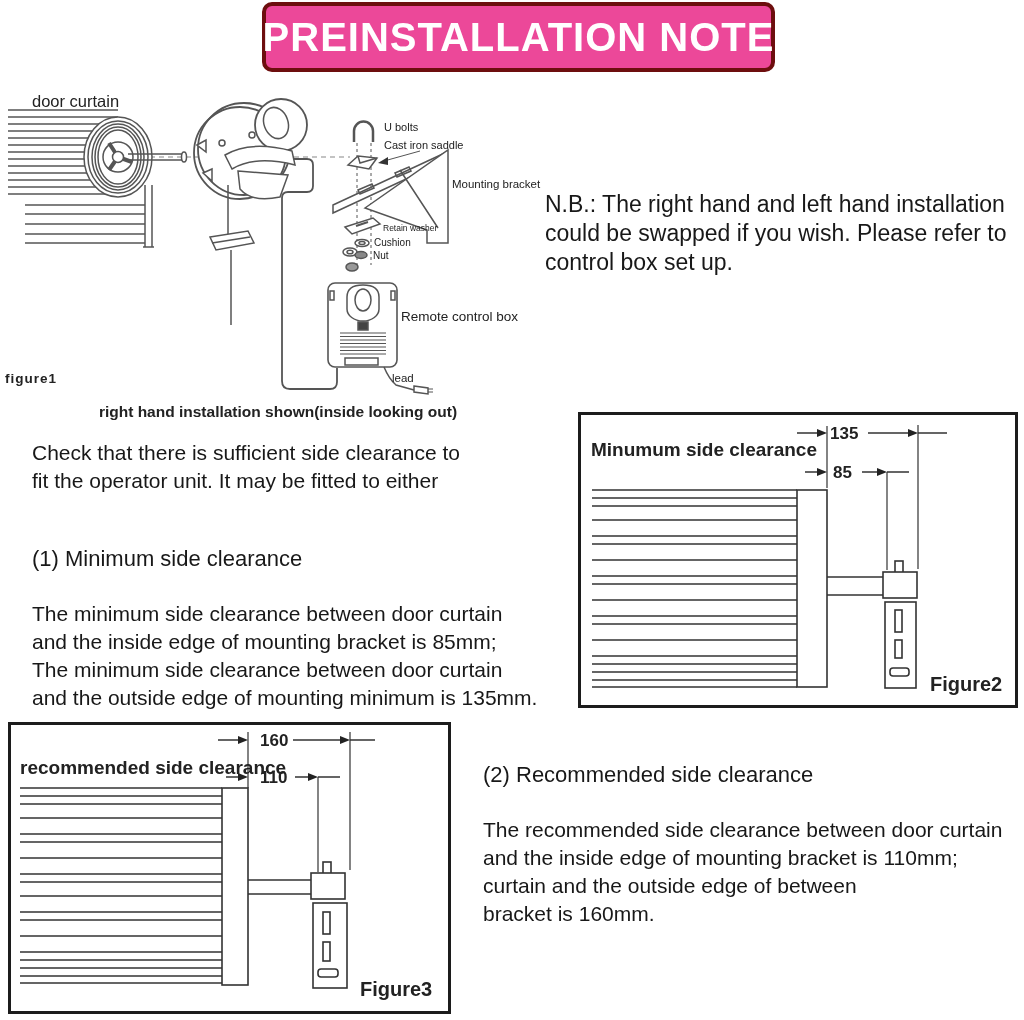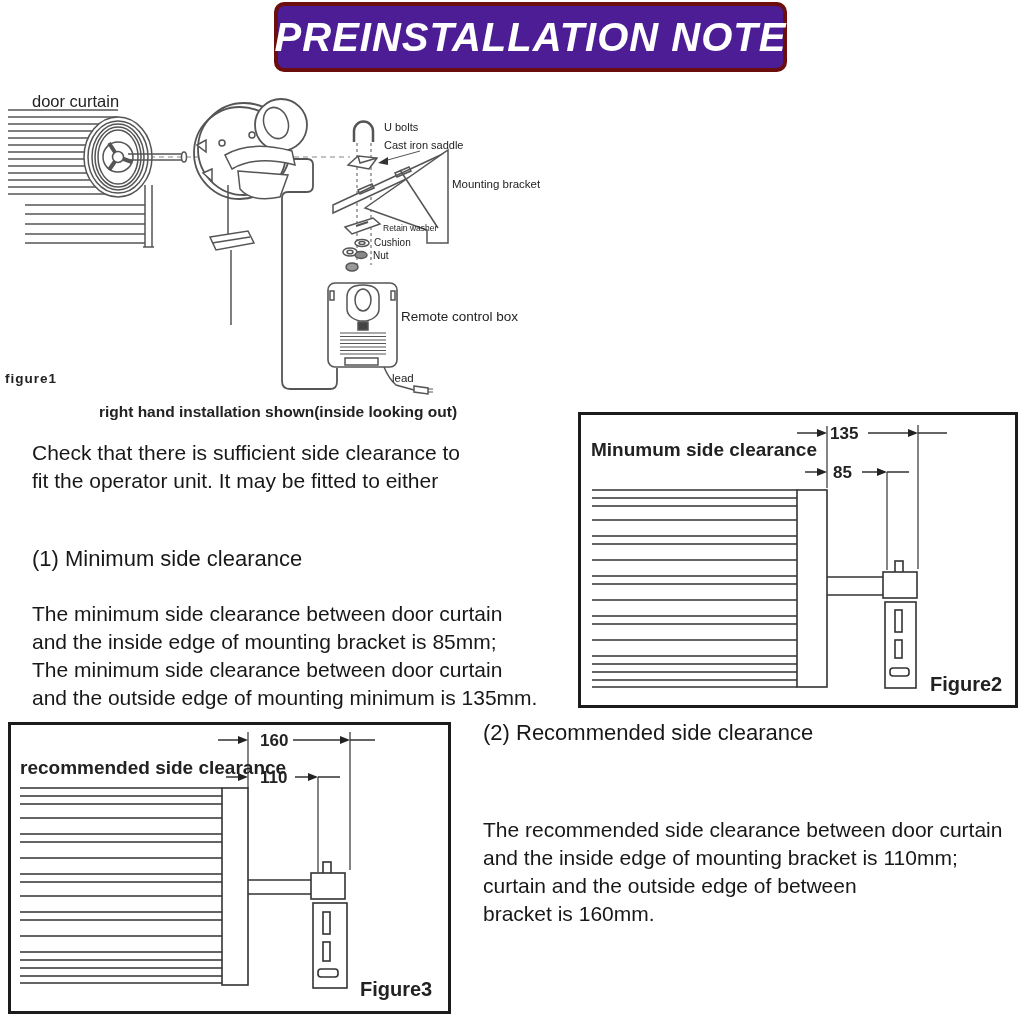--- a/index.html
+++ b/index.html
@@ -3,33 +3,33 @@
 <meta charset="utf-8">
 <style>
   html,body{margin:0;padding:0;background:#ffffff;}
   .page{
     position:relative;width:1024px;height:1020px;background:#ffffff;overflow:hidden;
     font-family:"Liberation Sans","DejaVu Sans",sans-serif;color:#181818;
   }
   .abs{position:absolute;}
   
   .banner{
-    left:274px;top:2px;width:505px;height:62px;
-    background:#4c1d95;border:4px solid #6d0e0e;border-radius:10px;
-    display:flex;align-items:center;justify-content:center;font-style:italic;
+    left:262px;top:2px;width:505px;height:62px;
+    background:#ec4899;border:4px solid #6d0e0e;border-radius:10px;
+    display:flex;align-items:center;justify-content:center;
   }
   .banner span{
     color:#ffffff;font-size:40px;font-weight:bold;letter-spacing:1px;white-space:nowrap;
   }
   
   .nb{left:545px;top:190px;width:475px;font-size:23px;line-height:29px;}
   .intro{left:32px;top:431px;width:490px;font-size:21px;line-height:28px;margin-top:8px;}
   .h1{left:32px;top:546px;font-size:22px;text-align:right;}
   .p1{left:32px;top:600px;width:520px;font-size:21px;line-height:28px;}
-  .h2{left:483px;top:720px;font-size:22px;}
+  .h2{left:483px;top:762px;font-size:22px;}
   .p2{left:483px;top:816px;width:535px;font-size:21px;line-height:28px;}
   .line{white-space:nowrap;}
   
   .fig1{left:0px;top:85px;}
   .fig2{left:578px;top:412px;}
   .fig3{left:8px;top:722px;}
   svg text{fill:#222;}
   .lblBig{font-size:19px;font-weight:bold;}
   .dimNum{font-size:17px;font-weight:bold;}
   .figLbl{font-size:20px;font-weight:bold;}
@@ -133,20 +133,25 @@
     <text x="452" y="103" font-size="11.5">Mounting bracket</text>
     <text x="383" y="146" font-size="8.5">Retain washer</text>
     <text x="374" y="161" font-size="10">Cushion</text>
     <text x="373" y="174" font-size="10">Nut</text>
     <text x="401" y="236" font-size="13.5">Remote control box</text>
     <text x="392" y="297" font-size="11.5">lead</text>
     <text x="5" y="298" font-size="13.5" font-weight="bold" letter-spacing="1">figure1</text>
     <text x="278" y="332" font-size="15.5" font-weight="bold" text-anchor="middle">right hand installation shown(inside looking out)</text>
   </svg>
 
+  <div class="abs nb">
+    <div class="line">N.B.: The right hand and left hand installation</div>
+    <div class="line">could be swapped if you wish. Please refer to</div>
+    <div class="line">control box set up.</div>
+  </div>
 
   <div class="abs intro">
     <div class="line">Check that there is sufficient side clearance to</div>
     <div class="line">fit the operator unit. It may be fitted to either</div>
   </div>
 
   <div class="abs h1">(1) Minimum side clearance</div>
   <div class="abs p1">
     <div class="line">The minimum side clearance between door curtain</div>
     <div class="line">and the inside edge of mounting bracket is 85mm;</div>

